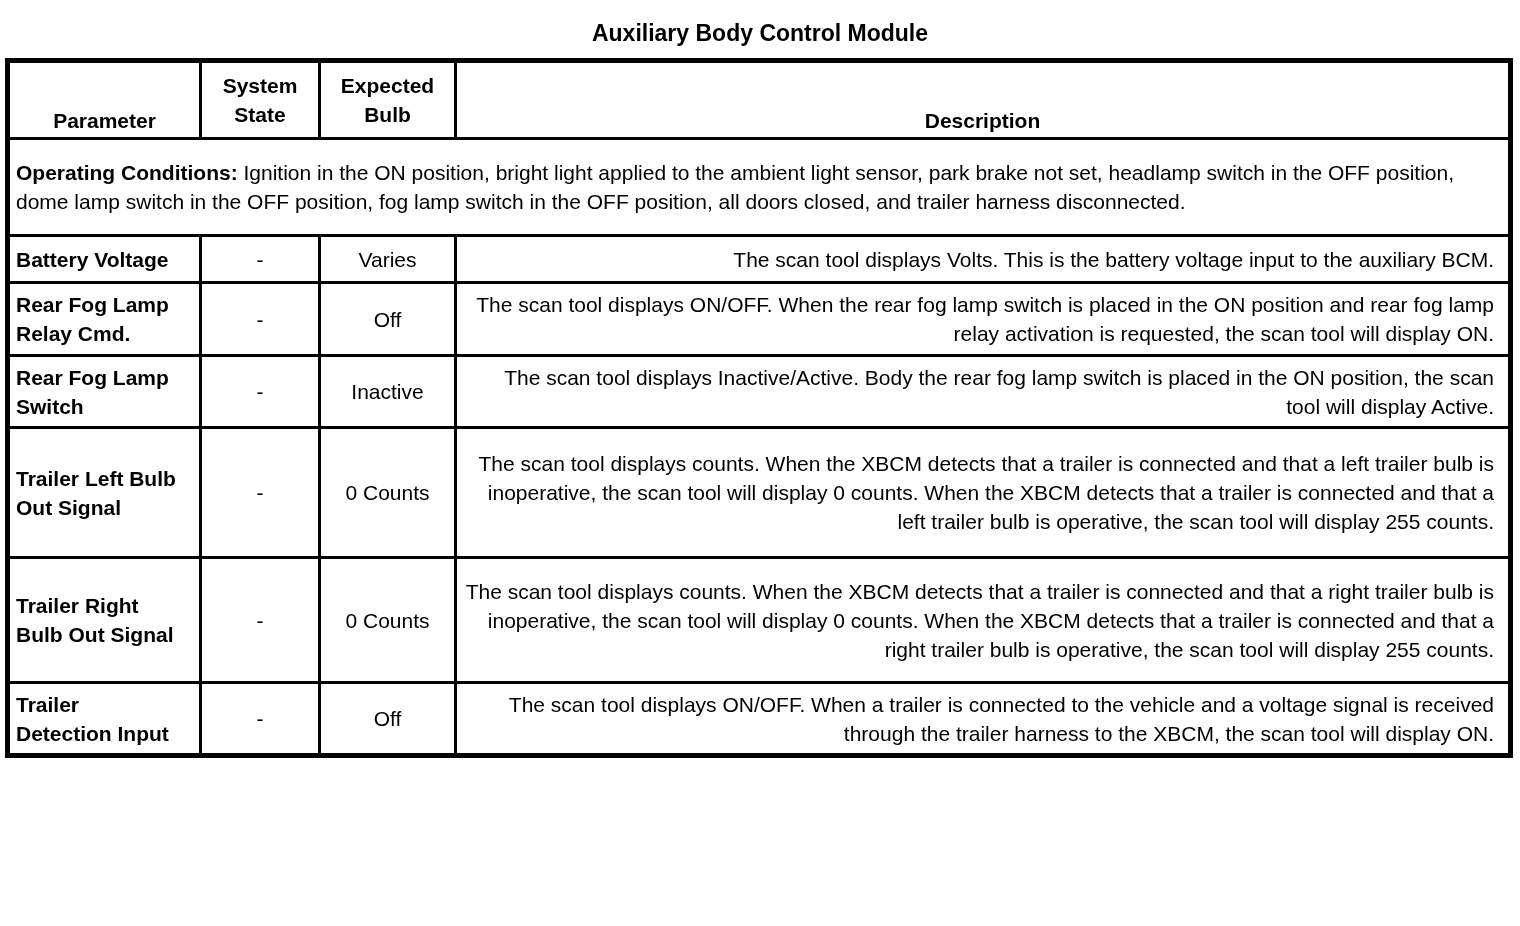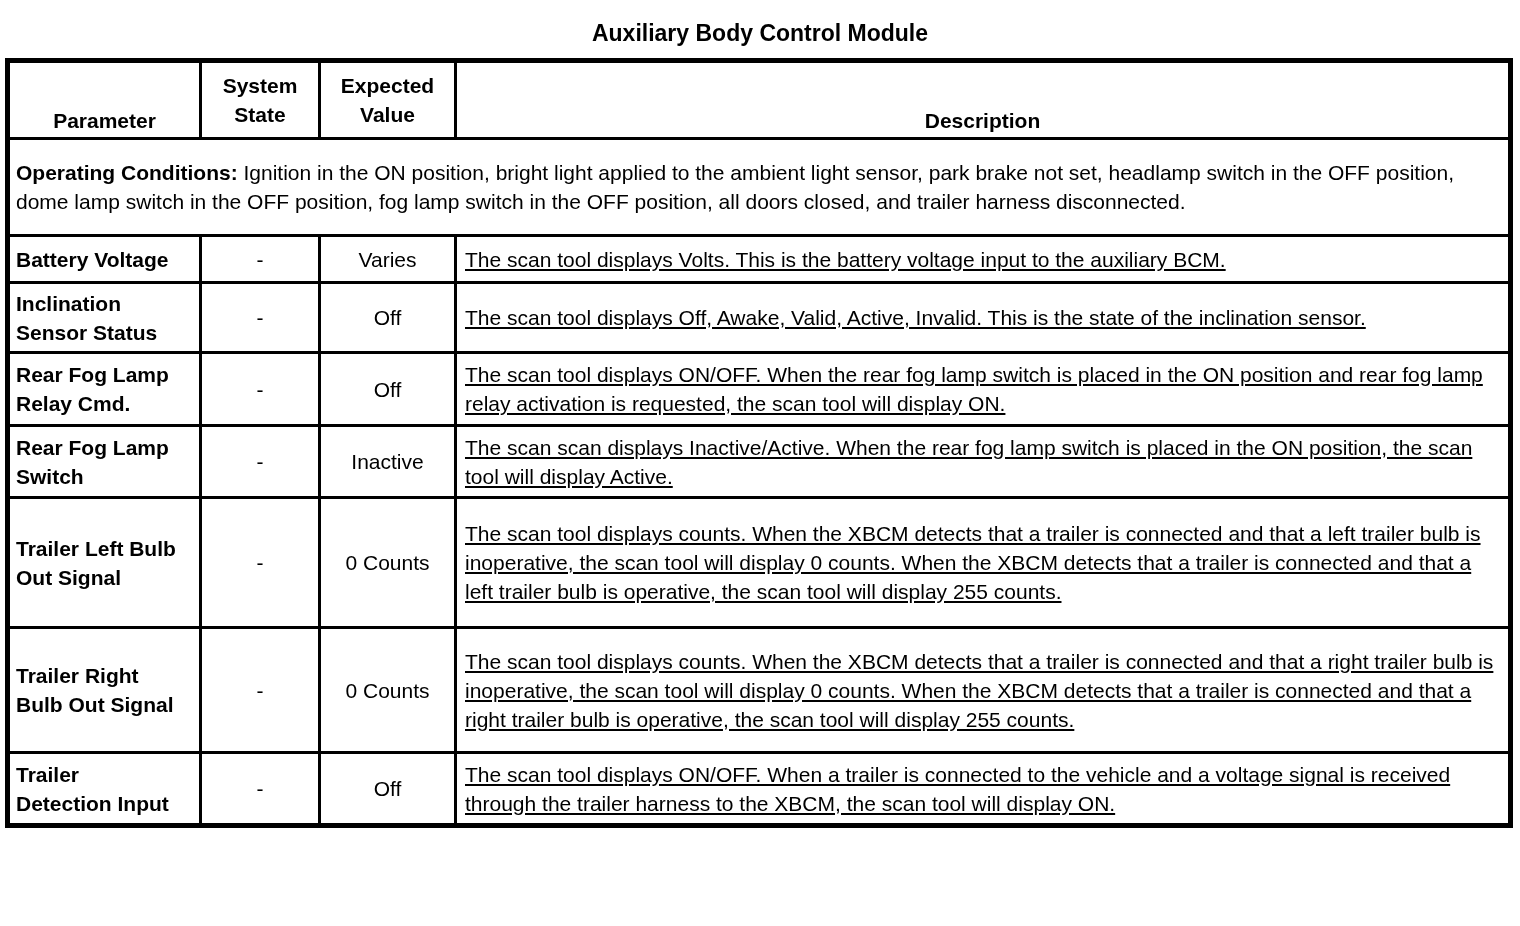--- a/index.html
+++ b/index.html
@@ -67,25 +67,24 @@
   }
   td.state-cell {
     text-align: center;
     vertical-align: middle;
   }
   td.expected-cell {
     text-align: center;
     vertical-align: middle;
   }
   td.desc-cell {
-    text-align: left;
+    text-align: right;
     vertical-align: middle;
     padding-left: 8px;
     padding-right: 14px;
-    text-decoration: underline;
   }
   td.opcond-cell {
     text-align: left;
     vertical-align: middle;
     padding-left: 6px;
     padding-right: 10px;
   }
   .opcond-label {
     font-weight: bold;
   }
@@ -103,59 +102,52 @@
       <col style="width:119px">
       <col style="width:136px">
       <col>
     </colgroup>
     <tbody>
       <tr style="height:78px">
         <th class="align-bottom">Parameter</th>
         <th class="two-line">System
 State</th>
         <th class="two-line">Expected
-Value</th>
+Bulb</th>
         <th class="align-bottom">Description</th>
       </tr>
 
       <tr style="height:97px">
         <td class="opcond-cell" colspan="4">
           <span class="opcond-label">Operating Conditions:</span><span> Ignition in the ON position, bright light applied to the ambient light sensor, park brake not set, headlamp switch in the OFF position, dome lamp switch in the OFF position, fog lamp switch in the OFF position, all doors closed, and trailer harness disconnected.</span>
         </td>
       </tr>
 
       <tr style="height:47px">
         <td class="param-cell">Battery Voltage</td>
         <td class="state-cell">-</td>
         <td class="expected-cell">Varies</td>
         <td class="desc-cell">The scan tool displays Volts. This is the battery voltage input to the auxiliary BCM.</td>
       </tr>
 
-      <tr style="height:70px">
-        <td class="param-cell">Inclination
-Sensor Status</td>
-        <td class="state-cell">-</td>
-        <td class="expected-cell">Off</td>
-        <td class="desc-cell">The scan tool displays Off, Awake, Valid, Active, Invalid. This is the state of the inclination sensor.</td>
-      </tr>
 
       <tr style="height:73px">
         <td class="param-cell">Rear Fog Lamp
 Relay Cmd.</td>
         <td class="state-cell">-</td>
         <td class="expected-cell">Off</td>
         <td class="desc-cell">The scan tool displays ON/OFF. When the rear fog lamp switch is placed in the ON position and rear fog lamp relay activation is requested, the scan tool will display ON.</td>
       </tr>
 
       <tr style="height:72px">
         <td class="param-cell">Rear Fog Lamp
 Switch</td>
         <td class="state-cell">-</td>
         <td class="expected-cell">Inactive</td>
-        <td class="desc-cell">The scan scan displays Inactive/Active. When the rear fog lamp switch is placed in the ON position, the scan tool will display Active.</td>
+        <td class="desc-cell">The scan tool displays Inactive/Active. Body the rear fog lamp switch is placed in the ON position, the scan tool will display Active.</td>
       </tr>
 
       <tr style="height:130px">
         <td class="param-cell">Trailer Left Bulb
 Out Signal</td>
         <td class="state-cell">-</td>
         <td class="expected-cell">0 Counts</td>
         <td class="desc-cell">The scan tool displays counts. When the XBCM detects that a trailer is connected and that a left trailer bulb is inoperative, the scan tool will display 0 counts. When the XBCM detects that a trailer is connected and that a left trailer bulb is operative, the scan tool will display 255 counts.</td>
       </tr>
 

